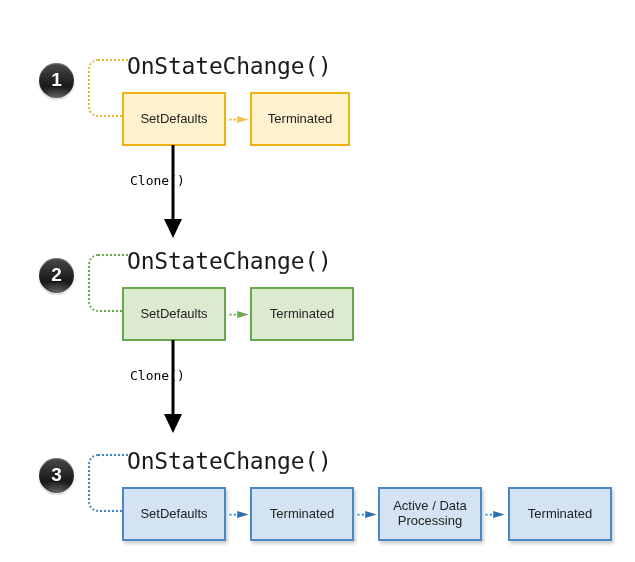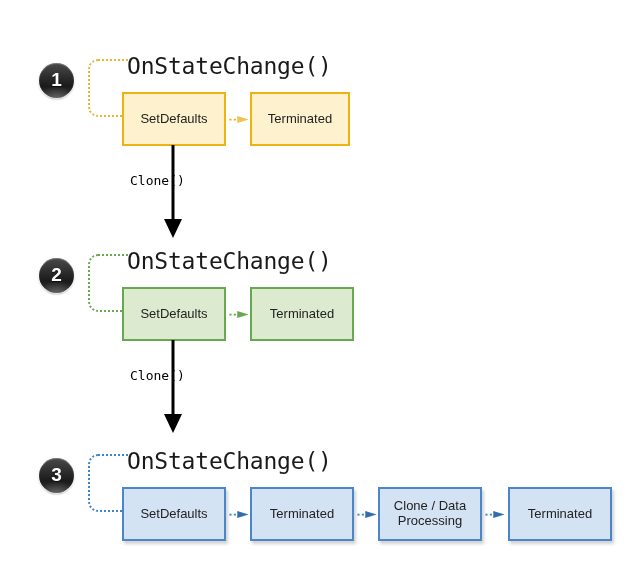--- a/index.html
+++ b/index.html
@@ -216,21 +216,21 @@
     <div class="bracket"></div>
     <div class="callout-label">OnStateChange()</div>
 
     <div class="box blue" style="left:122px;width:104px;">
       <span>SetDefaults</span>
     </div>
     <div class="box blue" style="left:250px;width:104px;">
       <span>Terminated</span>
     </div>
     <div class="box blue" style="left:378px;width:104px;">
-      <span>Clone / Data Processing</span>
+      <span>Active / Data Processing</span>
     </div>
     <div class="box blue" style="left:508px;width:104px;">
       <span>Terminated</span>
     </div>
 
     <svg class="harrow" style="left:228px;width:22px;" viewBox="0 0 22 8">
       <line x1="0" y1="4" x2="10" y2="4" stroke="#3d85c6" stroke-width="2" stroke-dasharray="2.5,2.5"></line>
       <polygon points="9,0 22,4 9,8" fill="#2f6fad"></polygon>
     </svg>
     <svg class="harrow" style="left:356px;width:22px;" viewBox="0 0 22 8">

